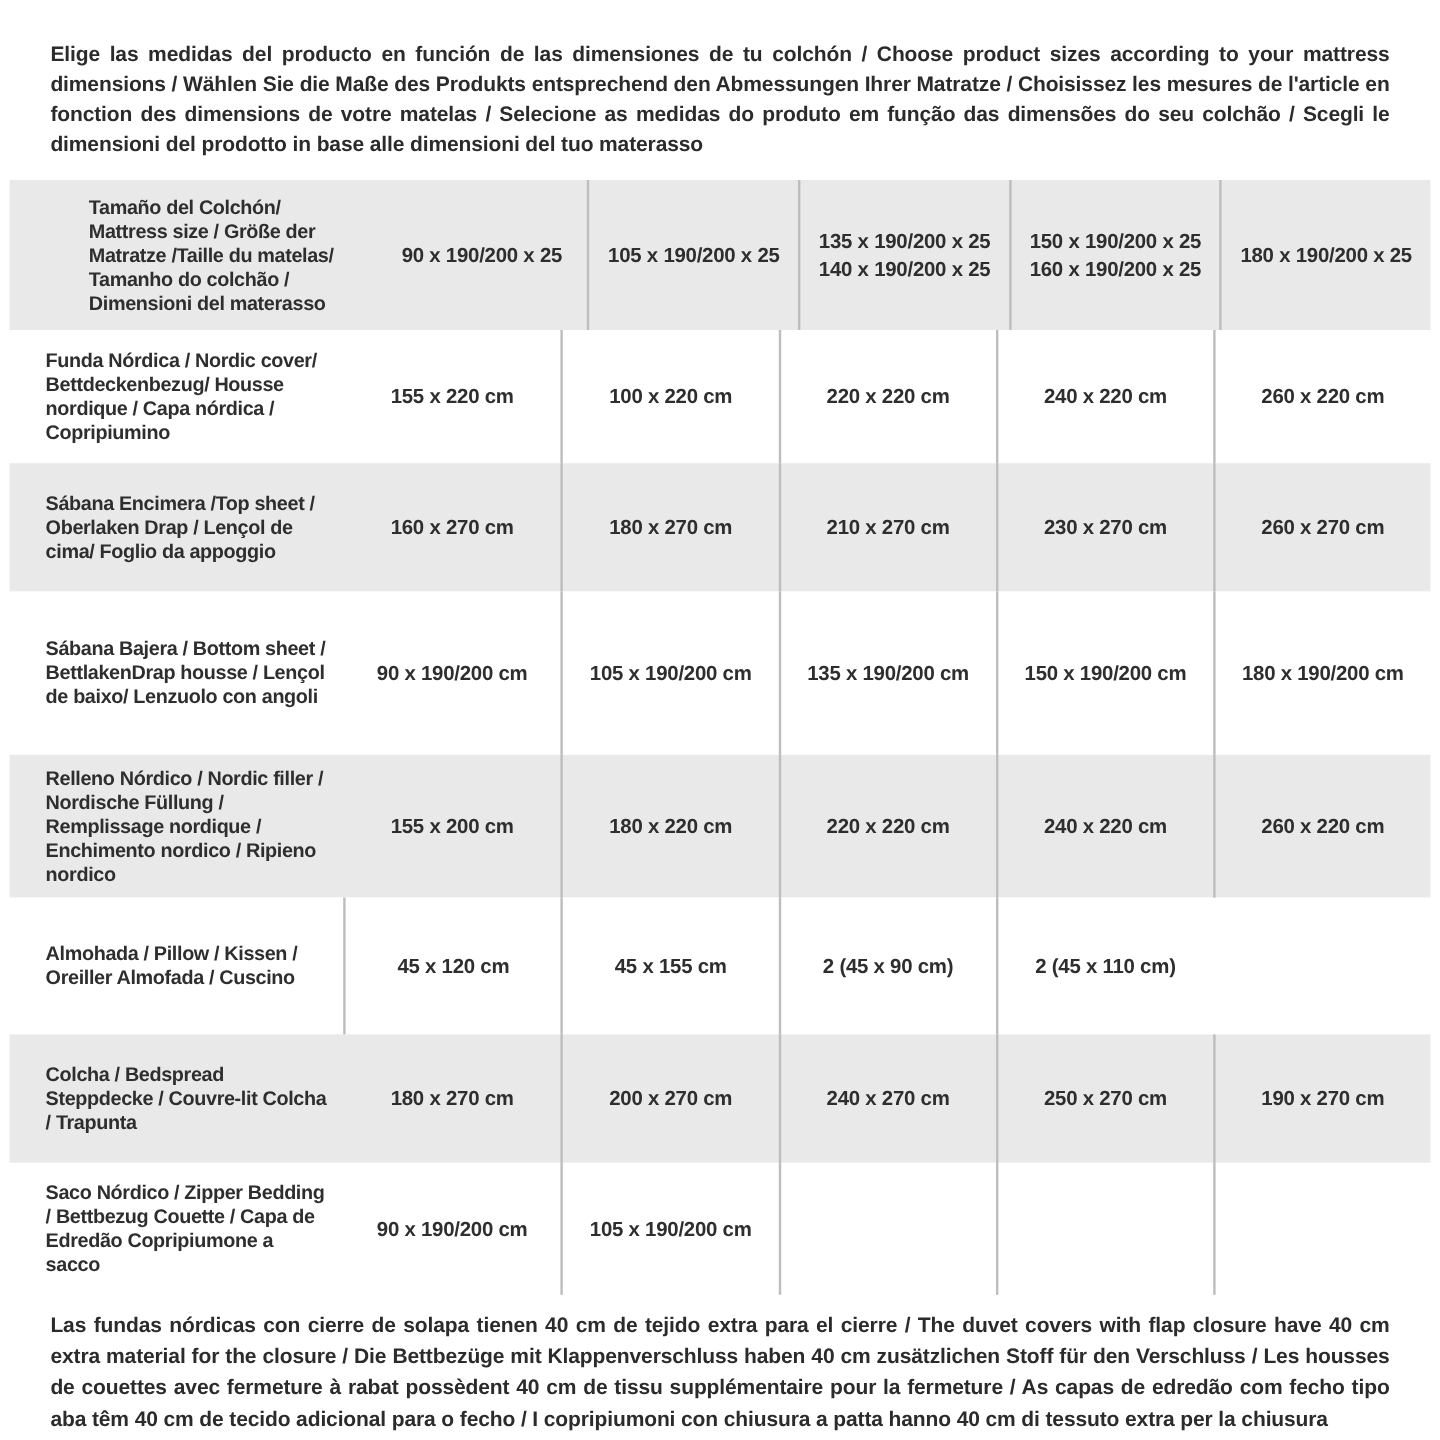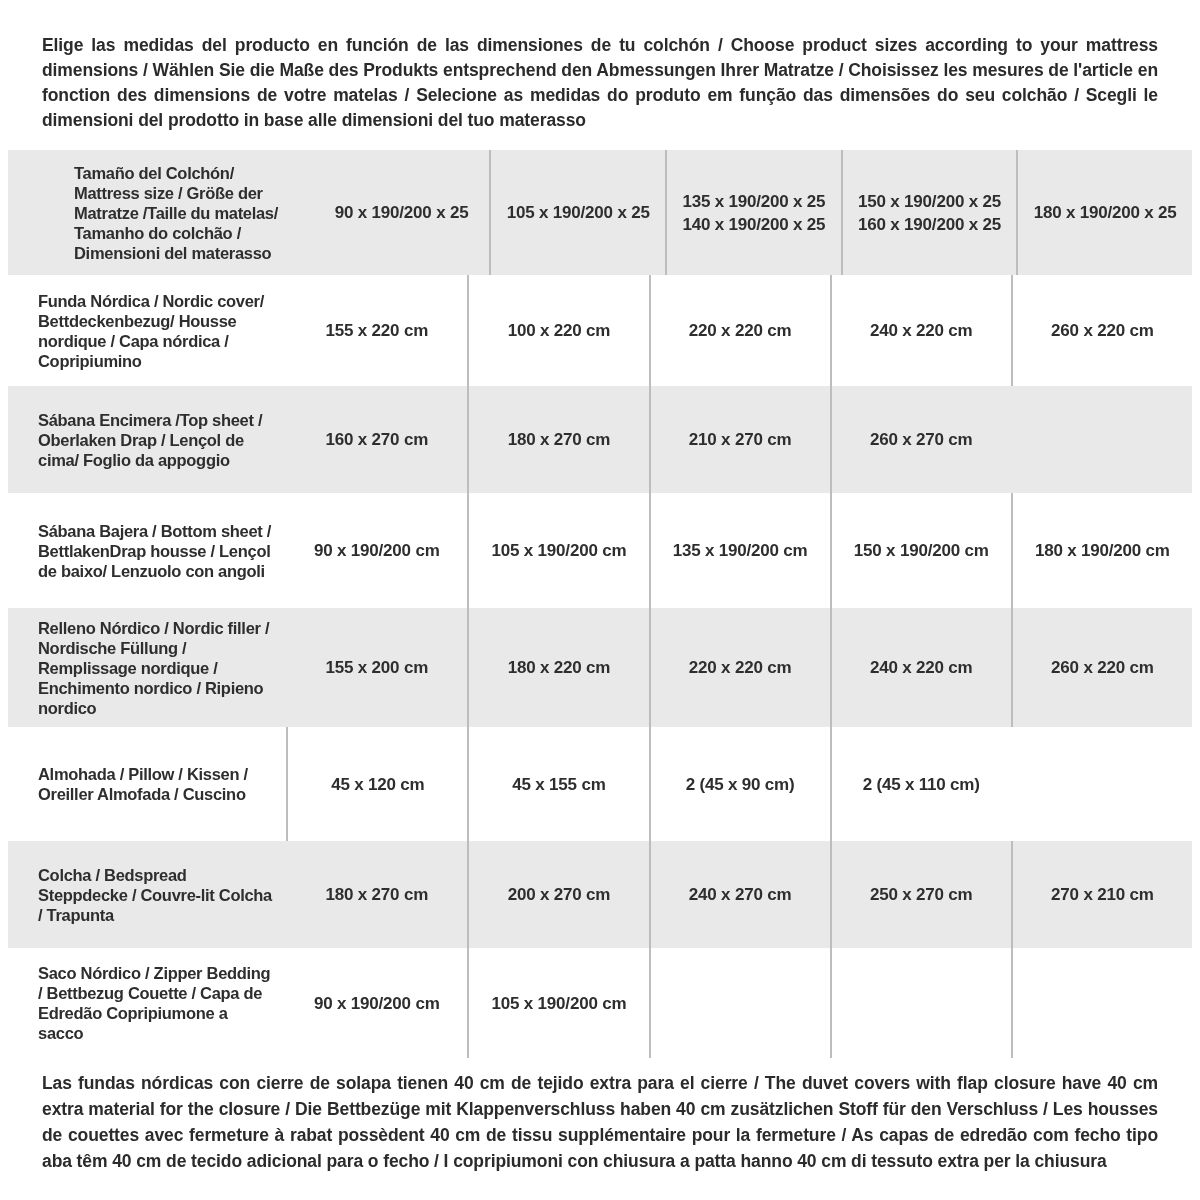--- a/index.html
+++ b/index.html
@@ -30,21 +30,21 @@
     letter-spacing: -0.1px;
   }
   .size-table {
     margin: 17px 8px 0 8px;
   }
   .trow { display: flex; background: #ffffff; }
   .trow.shaded { background: #e9e9e9; }
   .trow:nth-child(1) { height: 125px; padding-left: 36px; }
   .trow:nth-child(2) { height: 111px; }
   .trow:nth-child(3) { height: 107px; }
-  .trow:nth-child(4) { height: 115px; }
+  .trow:nth-child(4) { height: 136px; }
   .trow:nth-child(5) { height: 119px; }
   .trow:nth-child(6) { height: 114px; }
   .trow:nth-child(7) { height: 107px; }
   .trow:nth-child(8) { height: 110px; }
   .cell { box-sizing: border-box; }
   .label-cell {
     width: 23.5%;
     display: flex;
     align-items: center;
     padding-left: 30px;
@@ -96,20 +96,21 @@
       <div class="cell value-cell divided"><span>240 x 220 cm</span></div>
       <div class="cell value-cell divided"><span>260 x 220 cm</span></div>
     </div>
     <div class="trow shaded">
       <div class="cell label-cell">
         <span>Sábana Encimera /Top sheet / Oberlaken Drap / Lençol de cima/ Foglio da appoggio</span>
       </div>
       <div class="cell value-cell"><span>160 x 270 cm</span></div>
       <div class="cell value-cell divided"><span>180 x 270 cm</span></div>
       <div class="cell value-cell divided"><span>210 x 270 cm</span></div>
+      <div class="cell value-cell divided"><span>230 x 270 cm</span></div>
       <div class="cell value-cell divided"><span>260 x 270 cm</span></div>
     </div>
     <div class="trow">
       <div class="cell label-cell">
         <span>Sábana Bajera / Bottom sheet / BettlakenDrap housse / Lençol de baixo/ Lenzuolo con angoli</span>
       </div>
       <div class="cell value-cell"><span>90 x 190/200 cm</span></div>
       <div class="cell value-cell divided"><span>105 x 190/200 cm</span></div>
       <div class="cell value-cell divided"><span>135 x 190/200 cm</span></div>
       <div class="cell value-cell divided"><span>150 x 190/200 cm</span></div>
@@ -135,21 +136,21 @@
       <div class="cell value-cell divided"><span>2 (45 x 110 cm)</span></div>
     </div>
     <div class="trow shaded">
       <div class="cell label-cell">
         <span>Colcha / Bedspread Steppdecke / Couvre-lit Colcha / Trapunta</span>
       </div>
       <div class="cell value-cell"><span>180 x 270 cm</span></div>
       <div class="cell value-cell divided"><span>200 x 270 cm</span></div>
       <div class="cell value-cell divided"><span>240 x 270 cm</span></div>
       <div class="cell value-cell divided"><span>250 x 270 cm</span></div>
-      <div class="cell value-cell divided"><span>270 x 210 cm</span></div>
+      <div class="cell value-cell divided"><span>190 x 270 cm</span></div>
     </div>
     <div class="trow">
       <div class="cell label-cell">
         <span>Saco Nórdico / Zipper Bedding / Bettbezug Couette / Capa de Edredão Copripiumone a sacco</span>
       </div>
       <div class="cell value-cell"><span>90 x 190/200 cm</span></div>
       <div class="cell value-cell divided"><span>105 x 190/200 cm</span></div>
       <div class="cell value-cell divided"><span></span></div>
       <div class="cell value-cell divided"><span></span></div>
       <div class="cell value-cell divided"><span></span></div>

